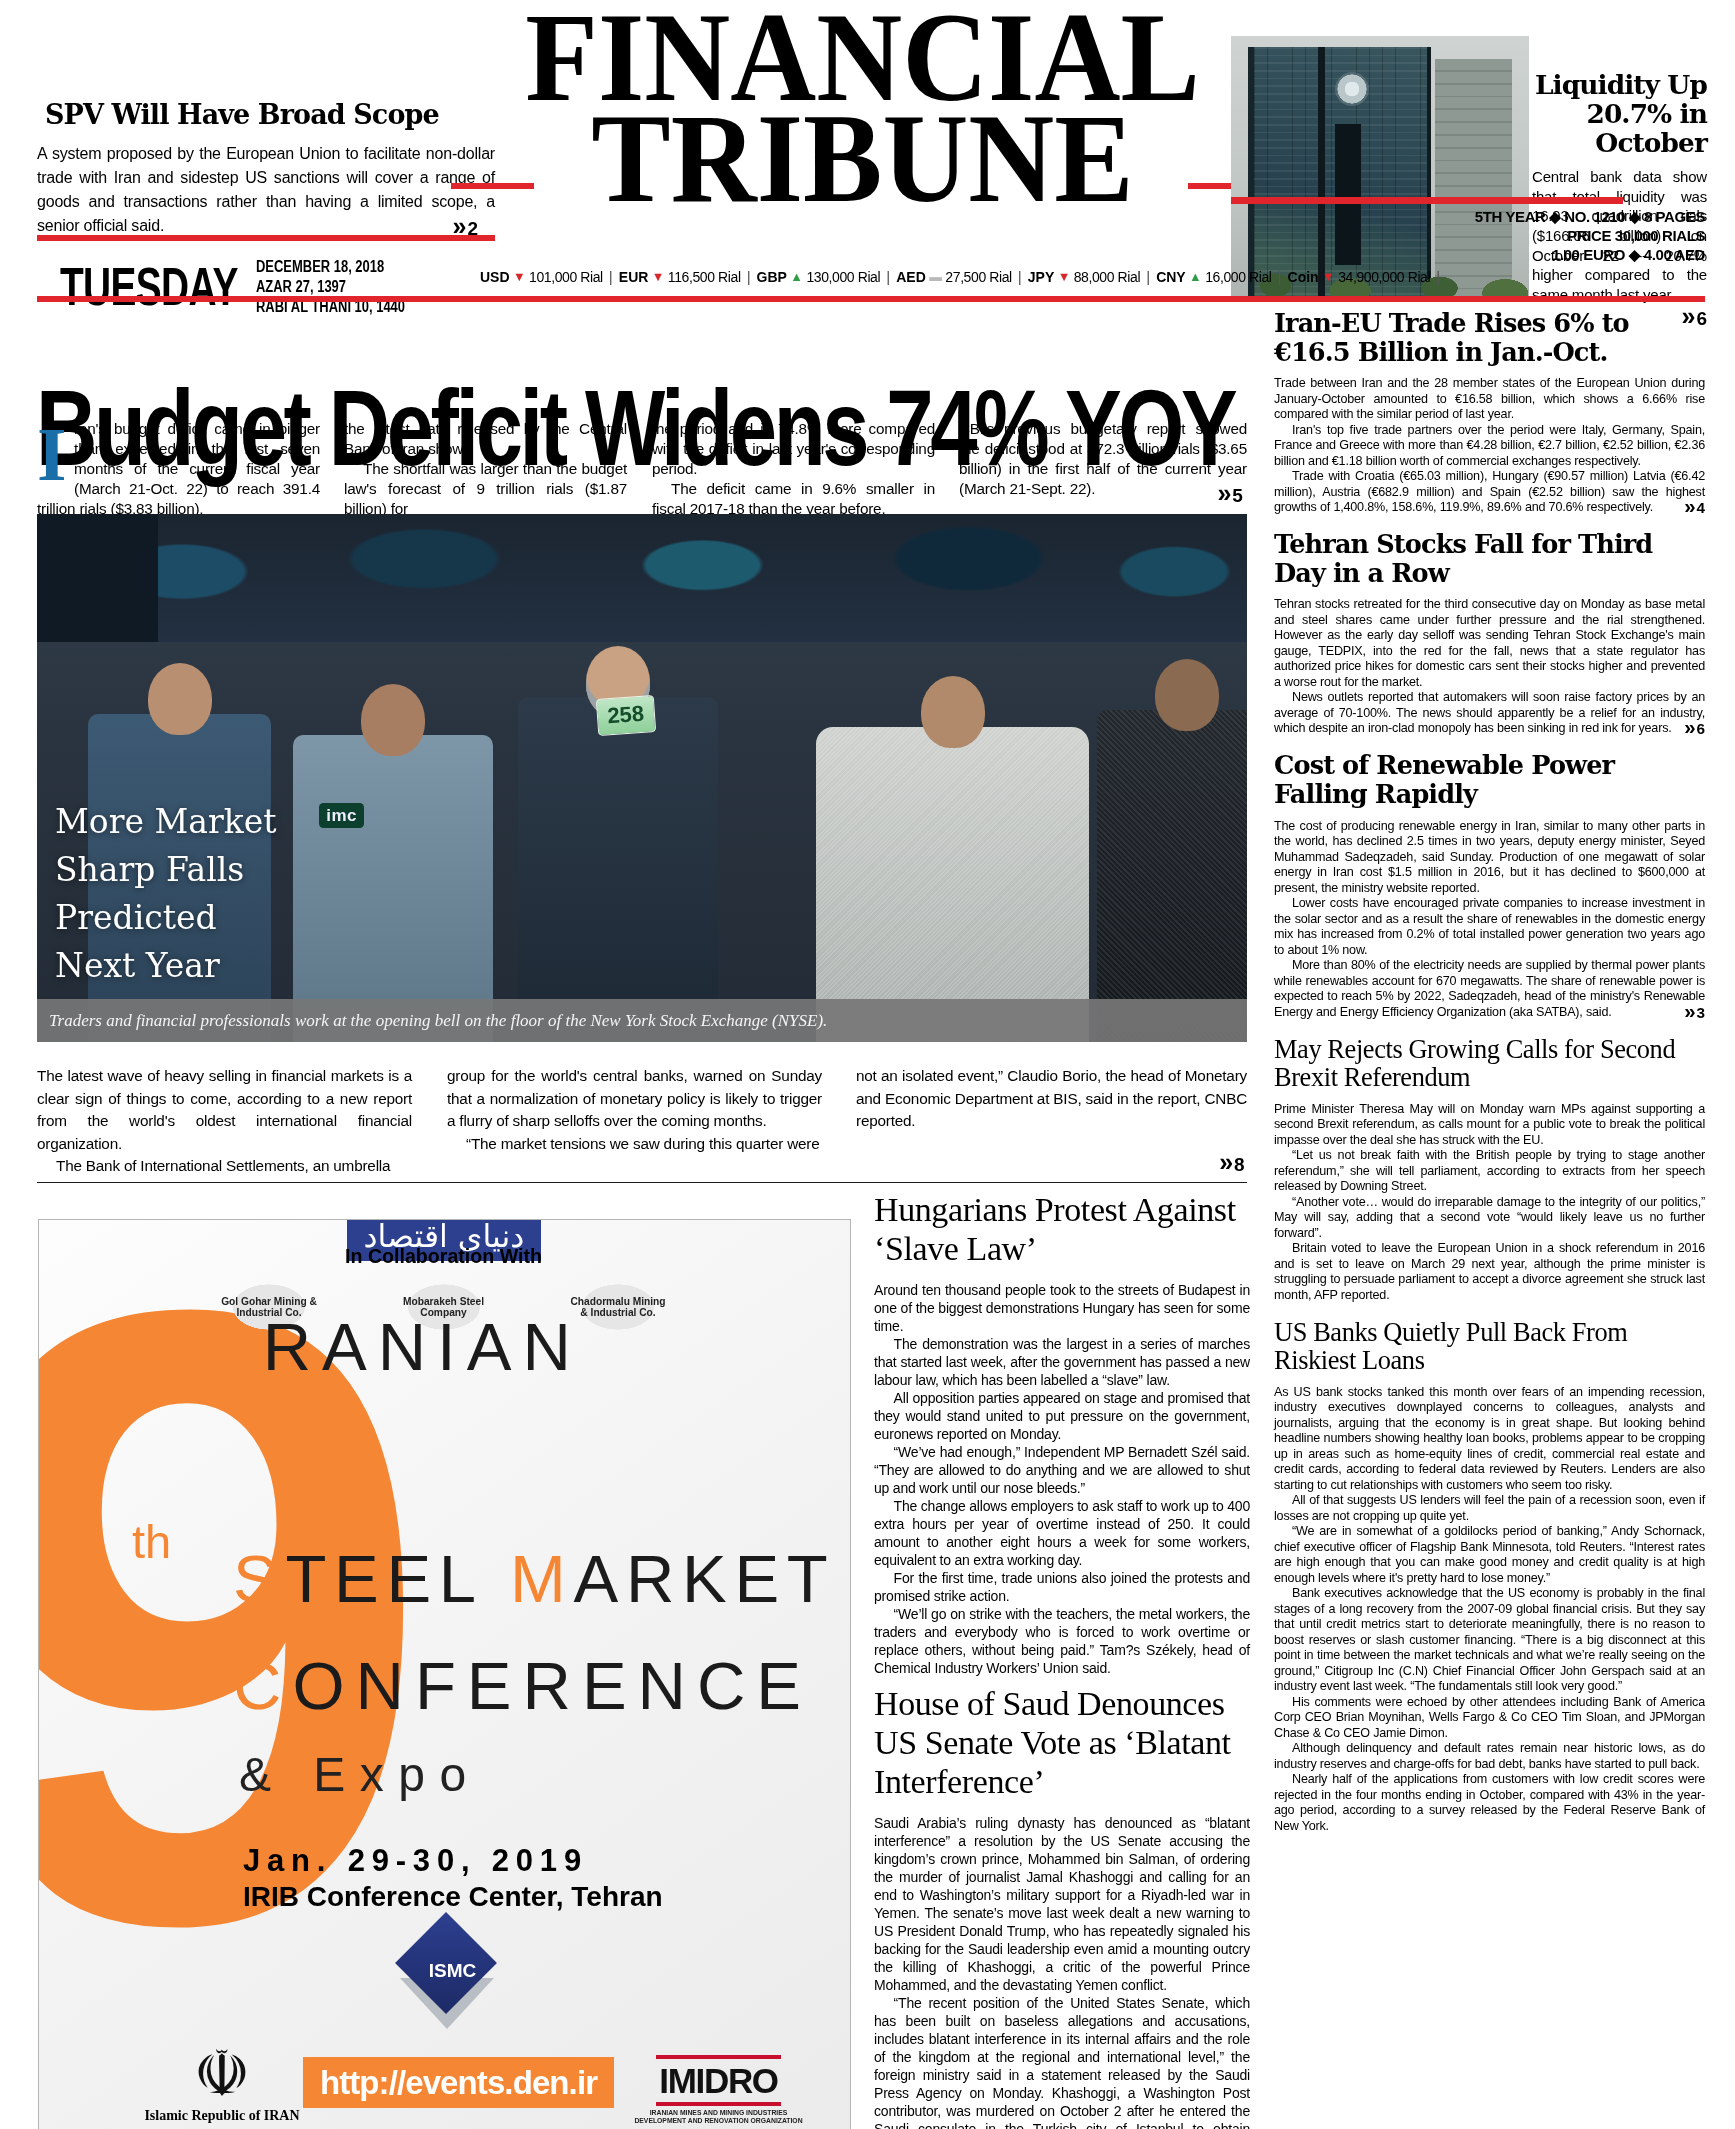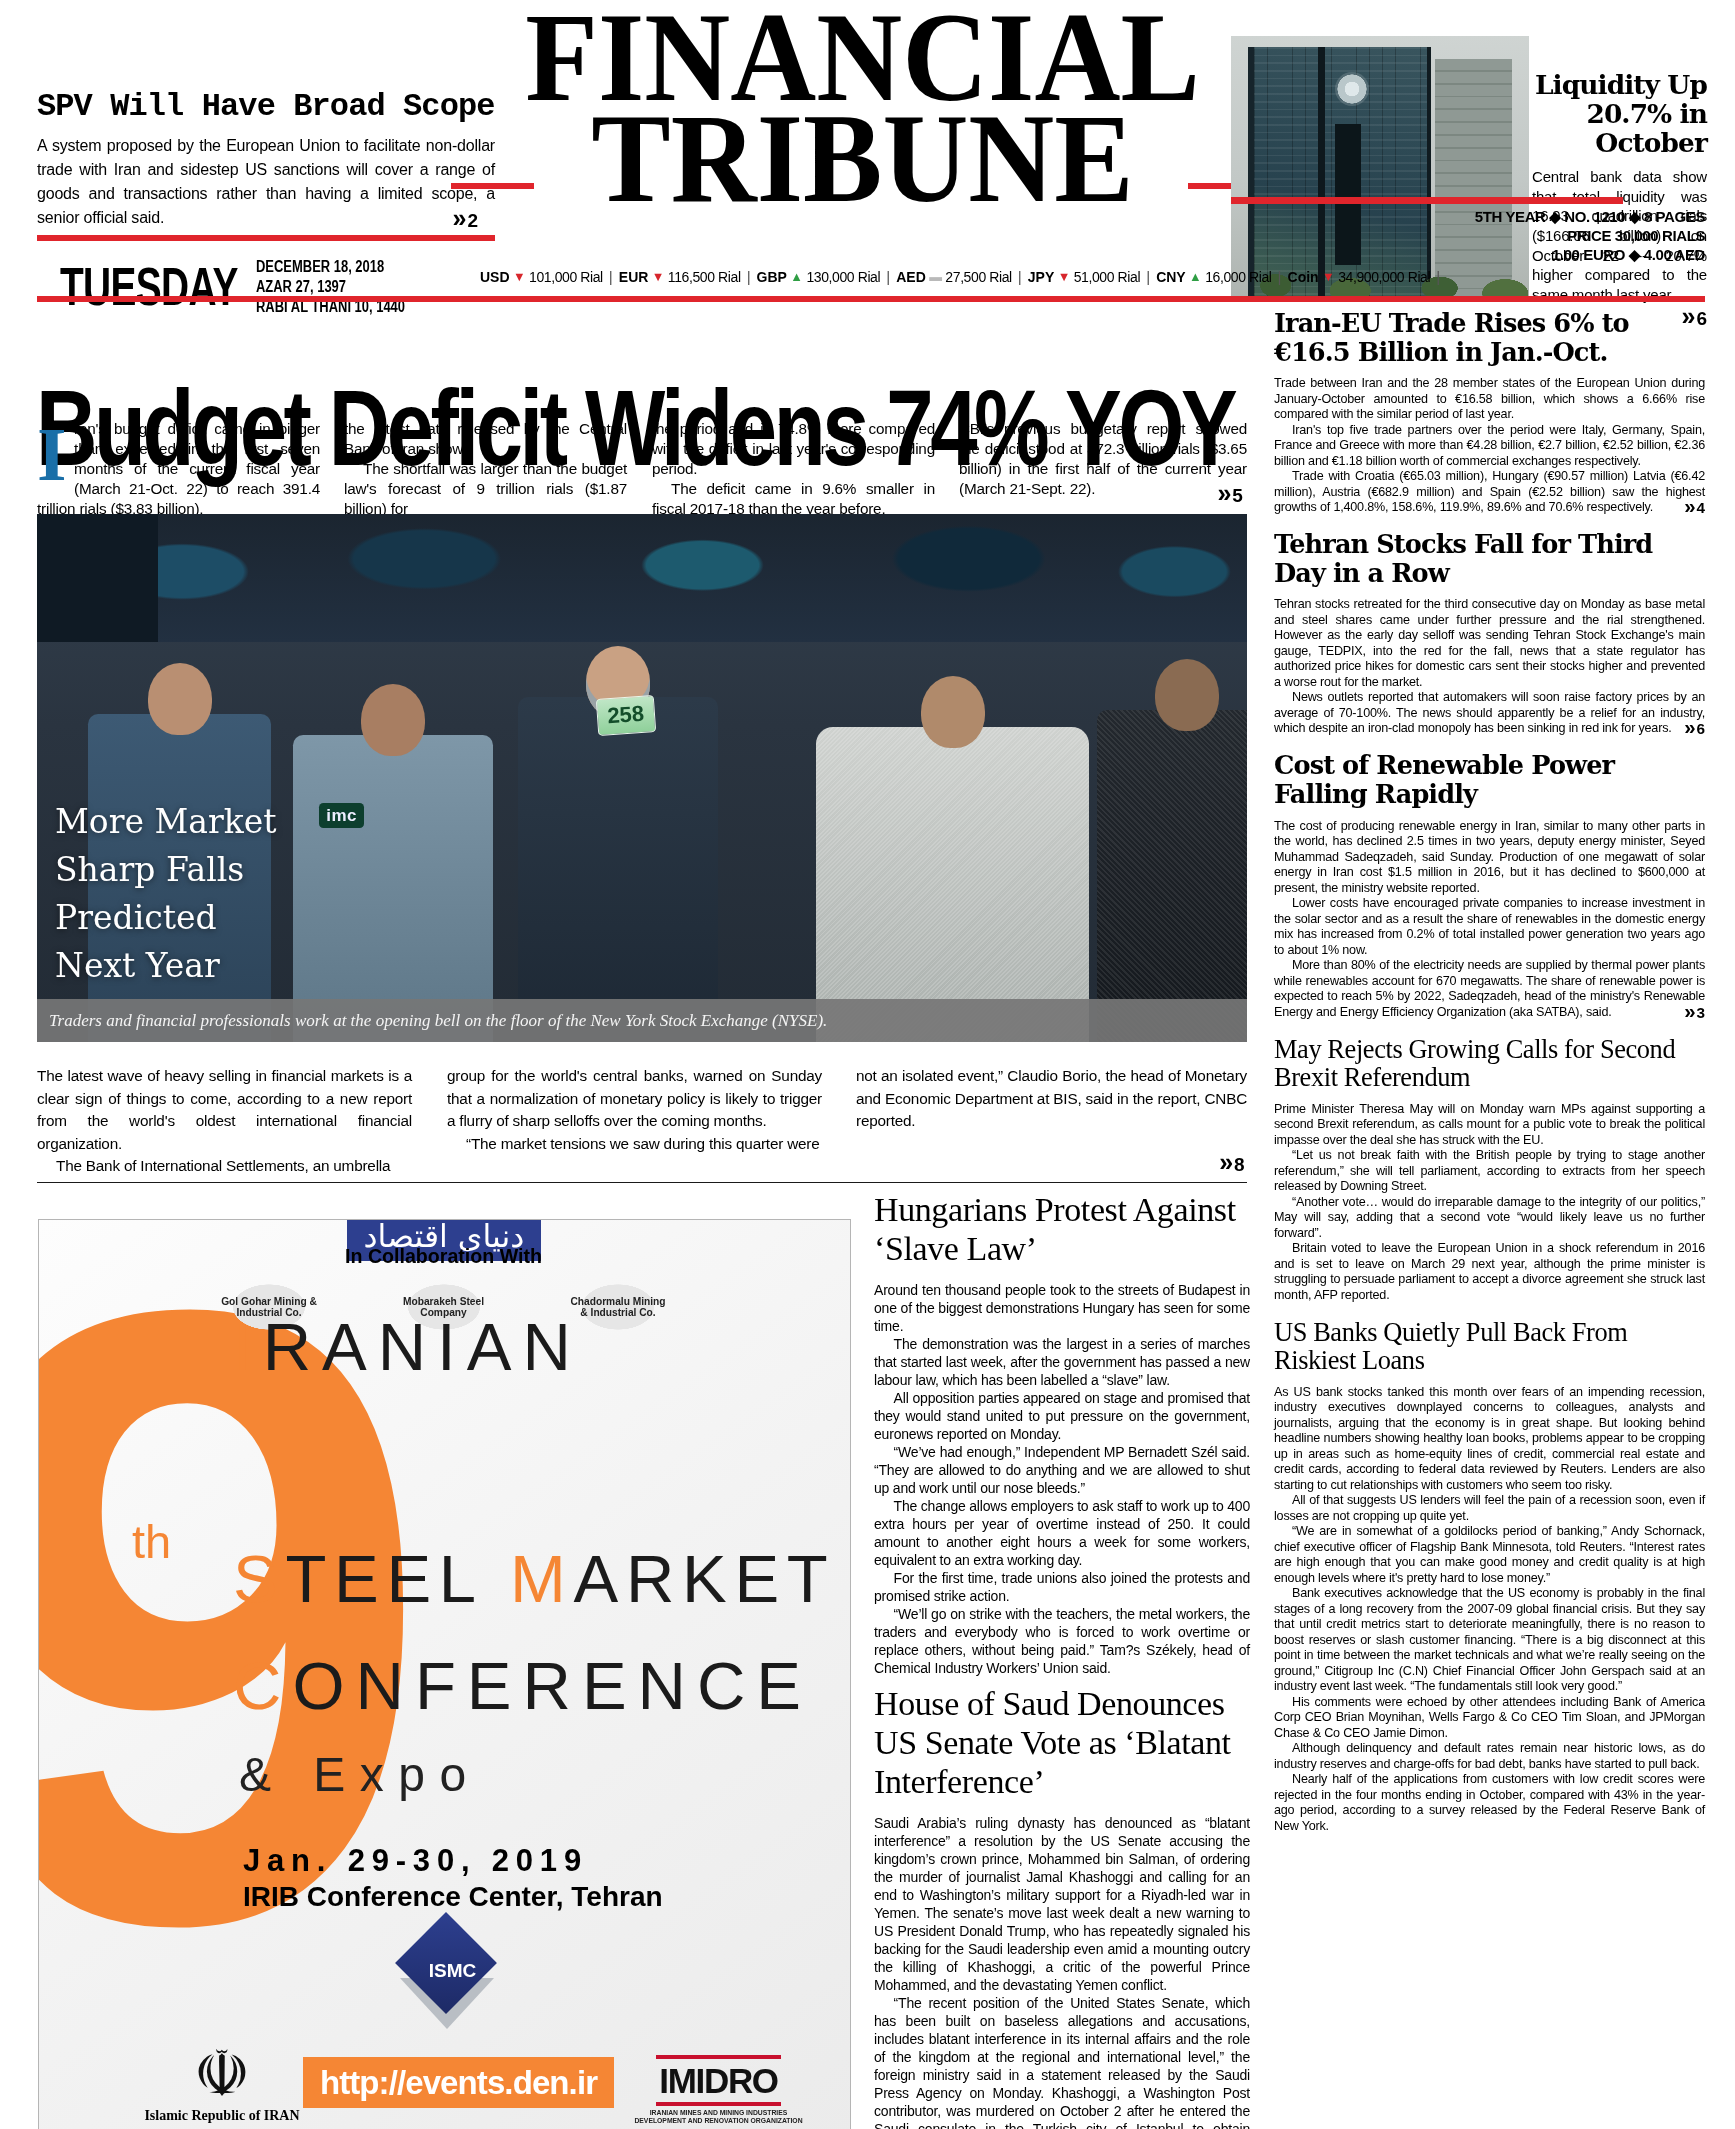--- a/index.html
+++ b/index.html
@@ -9,21 +9,21 @@
 
   
   .slab{font-family:"DejaVu Serif",serif;font-weight:bold;letter-spacing:-0.9px;}
   .roman{font-family:"Liberation Serif",serif;font-weight:normal;letter-spacing:-0.4px;}
   .cond{letter-spacing:-0.2px;}
   .just{text-align:justify;text-justify:inter-word;}
   p{margin:0;}
 
   
   .tl{position:absolute;left:37px;top:92px;width:458px;}
-  .tl h1{margin:0;font-size:32px;line-height:30px;font-family:Liberation Mono, monospace;}
+  .tl h1{margin:8px;font-size:27px;line-height:30px;}
   .tl .body{margin-top:12px;font-size:16px;line-height:24px;}
   .pref{font-weight:bold;font-size:19px;white-space:nowrap;}
   .pref::before{content:"\00bb";font-size:25px;letter-spacing:-1.7px;margin-right:2.6px;}
   .tl .pref{position:absolute;right:17px;bottom:-3.4px;}
   .rule-left{position:absolute;left:37px;top:235px;width:458px;height:6.4px;background:#e0252c;}
 
   
   .masthead{position:absolute;left:494px;top:0;width:737px;text-align:center;
             font-family:"Liberation Serif",serif;font-weight:bold;}
   .masthead .l1{font-size:128px;line-height:100px;transform:scaleX(0.93);transform-origin:center;margin-top:6.8px;}
@@ -279,21 +279,21 @@
       <span class="fx" data-interactable="false">
         <span class="code" data-interactable="false">AED</span>
         <span class="arr" data-interactable="false" data-trend="flat"></span>
         <span class="val" data-interactable="false">27,500 Rial</span>
         <span class="fx-sep" data-interactable="false">|</span>
       </span>
 
       <span class="fx" data-interactable="false">
         <span class="code" data-interactable="false">JPY</span>
         <span class="arr" data-interactable="false" data-trend="down"></span>
-        <span class="val" data-interactable="false">51,000 Rial</span>
+        <span class="val" data-interactable="false">88,000 Rial</span>
         <span class="fx-sep" data-interactable="false">|</span>
       </span>
 
       <span class="fx" data-interactable="false">
         <span class="code" data-interactable="false">CNY</span>
         <span class="arr" data-interactable="false" data-trend="up"></span>
         <span class="val" data-interactable="false">16,000 Rial</span>
         <span class="fx-sep" data-interactable="false">|</span>
       </span>
 

